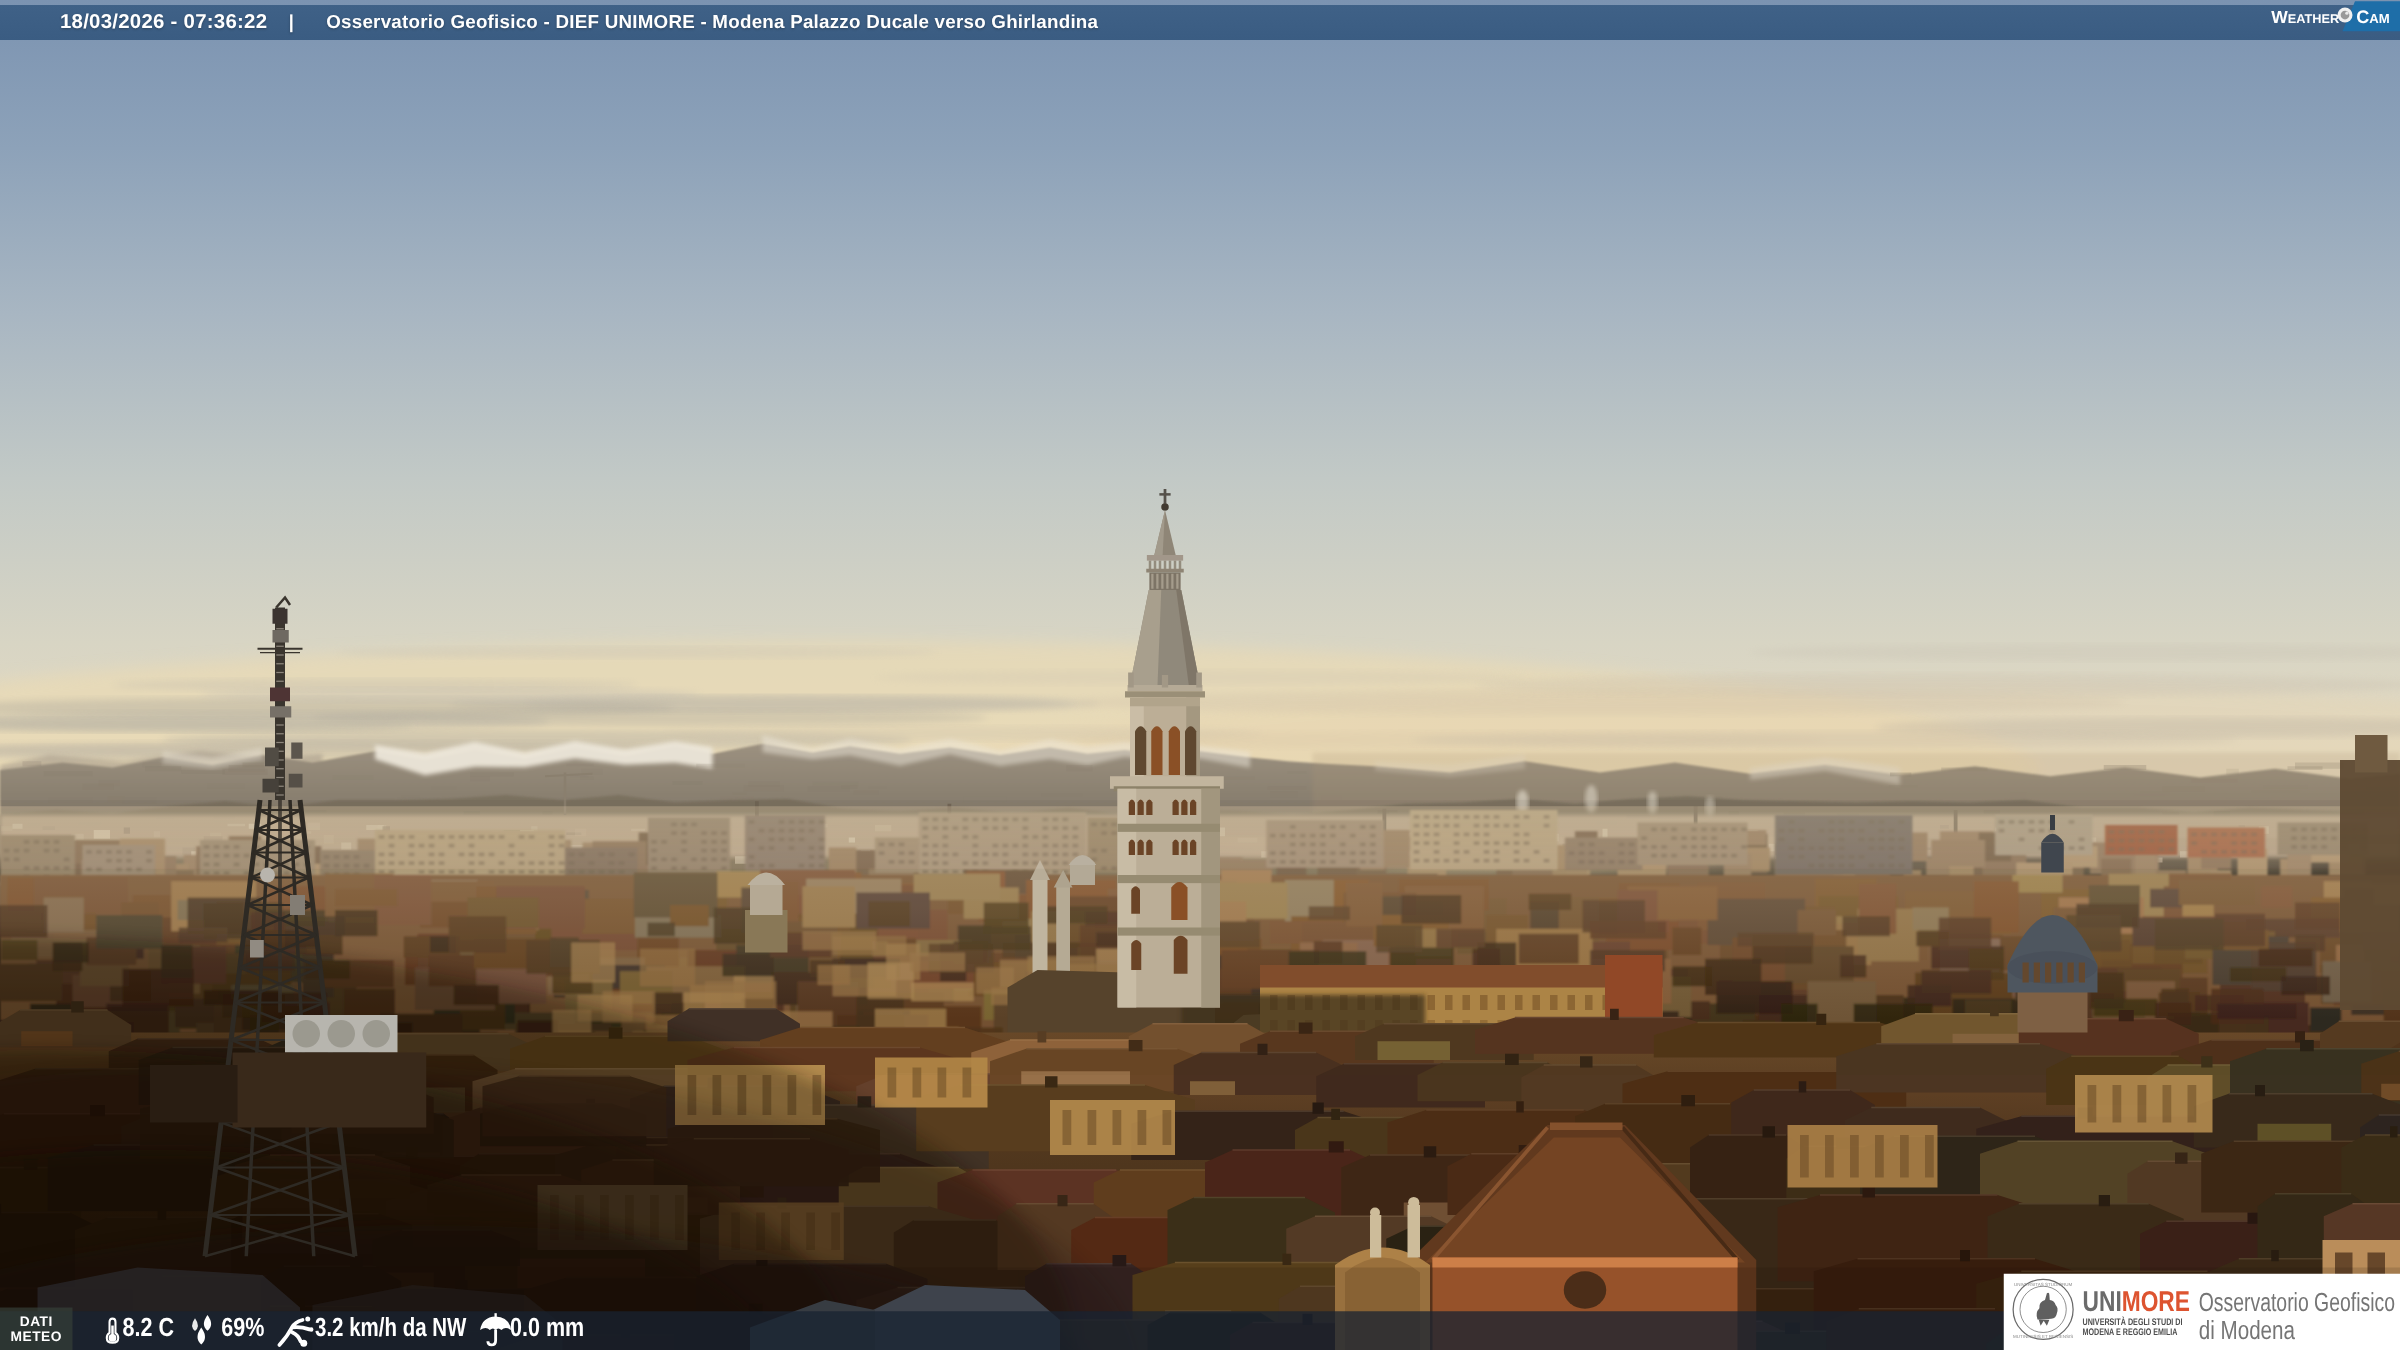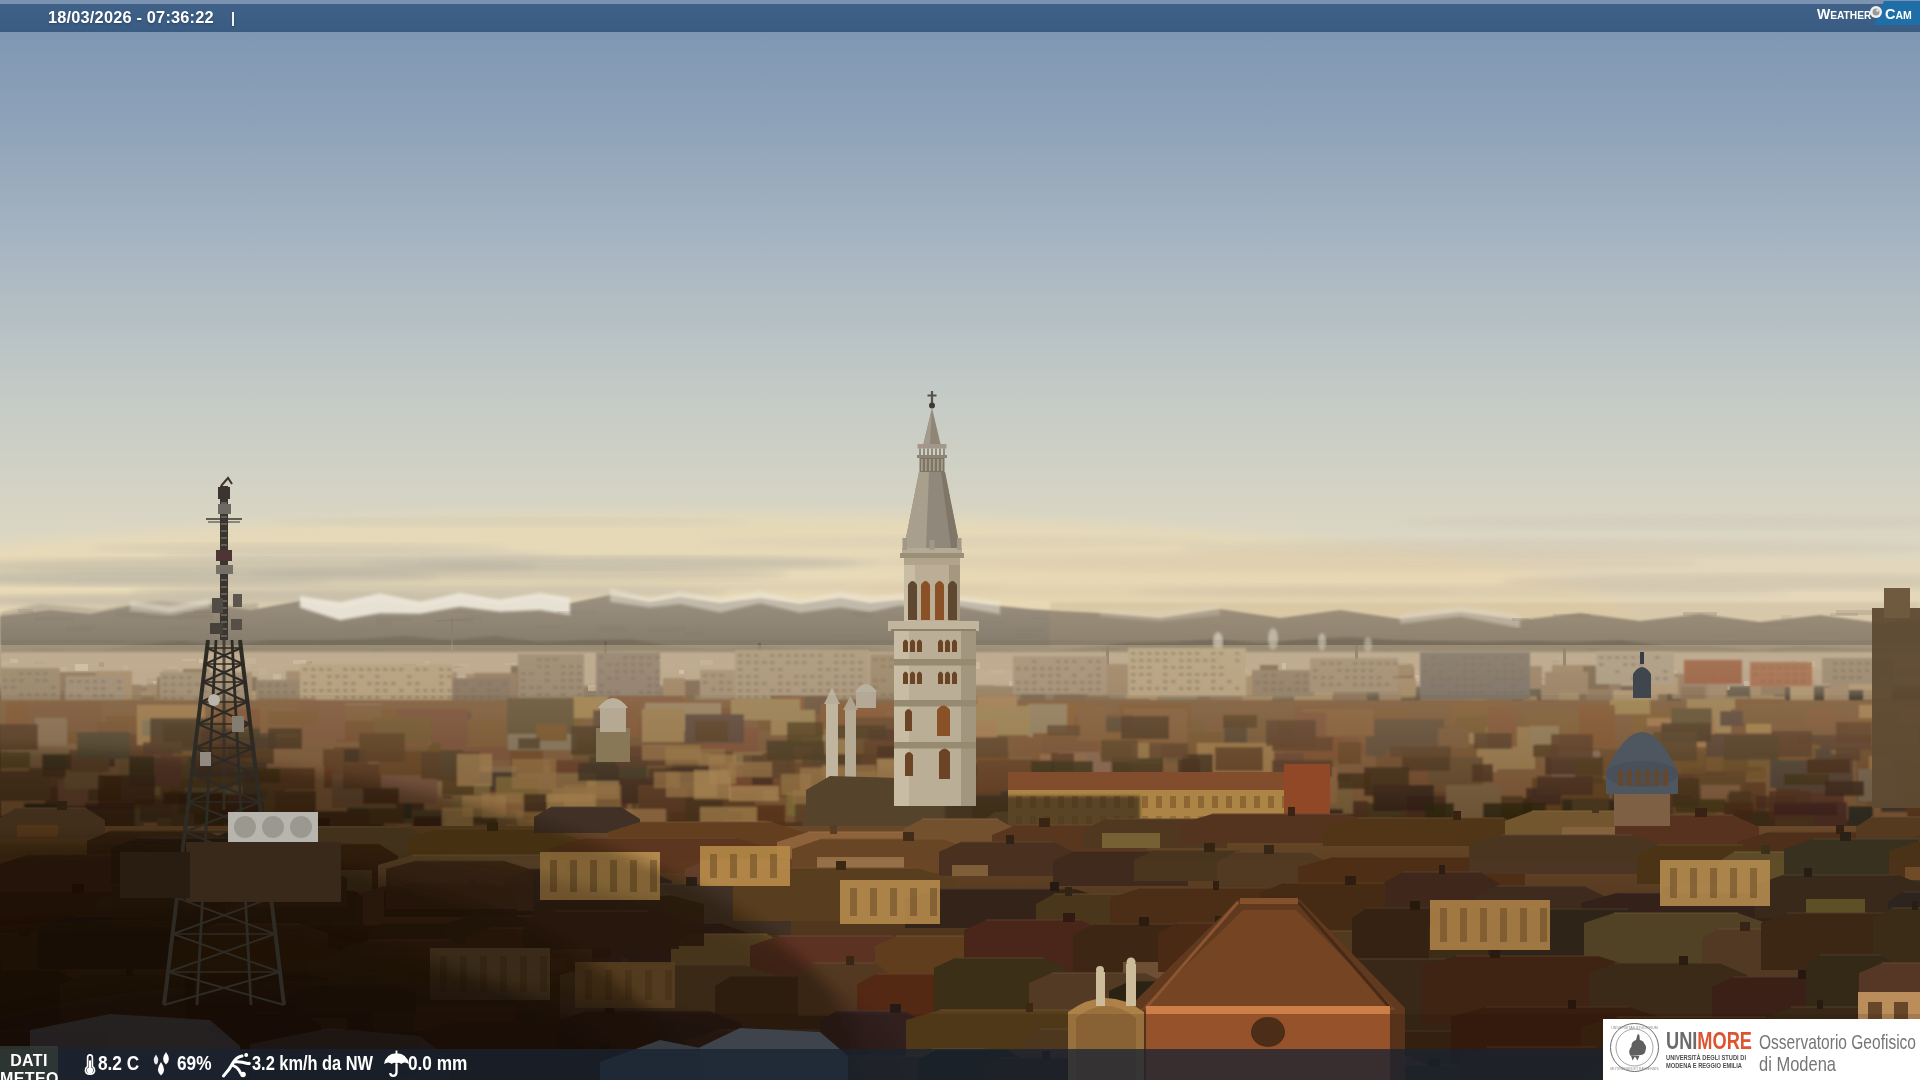--- a/index.html
+++ b/index.html
@@ -1,19 +1,19 @@
 <!DOCTYPE html>
 <html><head><meta charset="utf-8">
 <style>
 html,body{margin:0;padding:0;background:#000;}
 #stage{position:relative;width:1920px;height:1080px;overflow:hidden;font-family:"Liberation Sans",sans-serif;}
 #topbar{position:absolute;left:0;top:4px;width:1920px;height:28px;background:linear-gradient(#3f6187,#3a5c82);color:#fff;z-index:5;}
 #topbar .t{position:absolute;top:5px;font-size:15px;font-weight:bold;letter-spacing:0.2px;text-shadow:0 1px 2px rgba(0,0,0,0.3);white-space:pre;transform:scaleX(0.96);transform-origin:left center;}
 #wxbar{position:absolute;left:0;top:1049px;width:1920px;height:31px;background:rgba(24,35,50,0.75);z-index:6;}
-#datibox{position:absolute;left:0;top:1046px;width:58px;height:34px;background:rgba(52,62,56,0.72);color:#fff;font-size:16px;font-weight:bold;text-align:center;line-height:1.1;padding-top:6px;box-sizing:border-box;z-index:7;letter-spacing:0.4px;}
+#datibox{position:absolute;left:0;top:1046px;width:58px;height:34px;background:rgba(52,62,56,0.72);color:#fff;font-size:11px;font-weight:bold;text-align:center;line-height:1.1;padding-top:6px;box-sizing:border-box;z-index:7;letter-spacing:0.4px;}
 .wxt{position:absolute;top:1051px;color:#fff;font-size:21px;font-weight:bold;letter-spacing:0px;z-index:7;transform:scaleX(0.82);transform-origin:left center;white-space:pre;}
 .wxi{position:absolute;z-index:7;}
 #logobox{position:absolute;left:1603px;top:1019px;width:317px;height:61px;background:#ffffff;z-index:8;}
 </style></head>
 <body>
 <div id="stage">
 <svg width="1920" height="1080" viewBox="0 0 1920 1080">
 <defs>
 <linearGradient id="sky" x1="0" y1="0" x2="0" y2="1">
 <stop offset="0" stop-color="#7b93b1"></stop>
@@ -2620,20 +2620,21 @@
 <circle cx="301" cy="827" r="11" fill="#9b998f"></circle>
 <rect x="186" y="842" width="155" height="60" fill="#39291a"></rect>
 <rect x="120" y="852" width="70" height="46" fill="#291d12"></rect>
 <rect x="0" y="1014" width="1920" height="66" fill="#1a1008" opacity="0.14"></rect>
 <rect x="1872" y="608" width="48" height="200" fill="#5e4a33" opacity="0.95"></rect>
 <rect x="1884" y="588" width="26" height="30" fill="#6f5a40"></rect>
 </svg>
 <div id="topbar">
  <div class="t" style="left:48px;font-size:16px;transform:scaleX(1.02);">18/03/2026 - 07:36:22</div>
  <div class="t" style="left:231px;">|</div>
+ <div class="t" style="left:261px;transform:scaleX(1.0);">Osservatorio Geofisico - DIEF UNIMORE - Modena Palazzo Ducale verso Ghirlandina</div>
 </div>
 <svg style="position:absolute;left:1806px;top:0;z-index:6;" width="114" height="28" viewBox="0 0 114 28">
  <path d="M78,1 L114,1 L114,25 L68,25 Z" fill="#1e6ea8"></path>
  <text x="11" y="18.5" font-weight="bold" font-size="14" fill="#fff">W<tspan font-size="10.2">EATHER</tspan></text>
  <circle cx="70" cy="12" r="6" fill="#f0f0f0"></circle>
  <circle cx="70" cy="12" r="3.5" fill="#999"></circle>
  <circle cx="71.5" cy="10.5" r="1.3" fill="#e8e8e8"></circle>
  <text x="79" y="18.5" font-weight="bold" font-size="14.5" fill="#fff">C<tspan font-size="10.5">AM</tspan></text>
 </svg>
 <div id="wxbar"></div>

